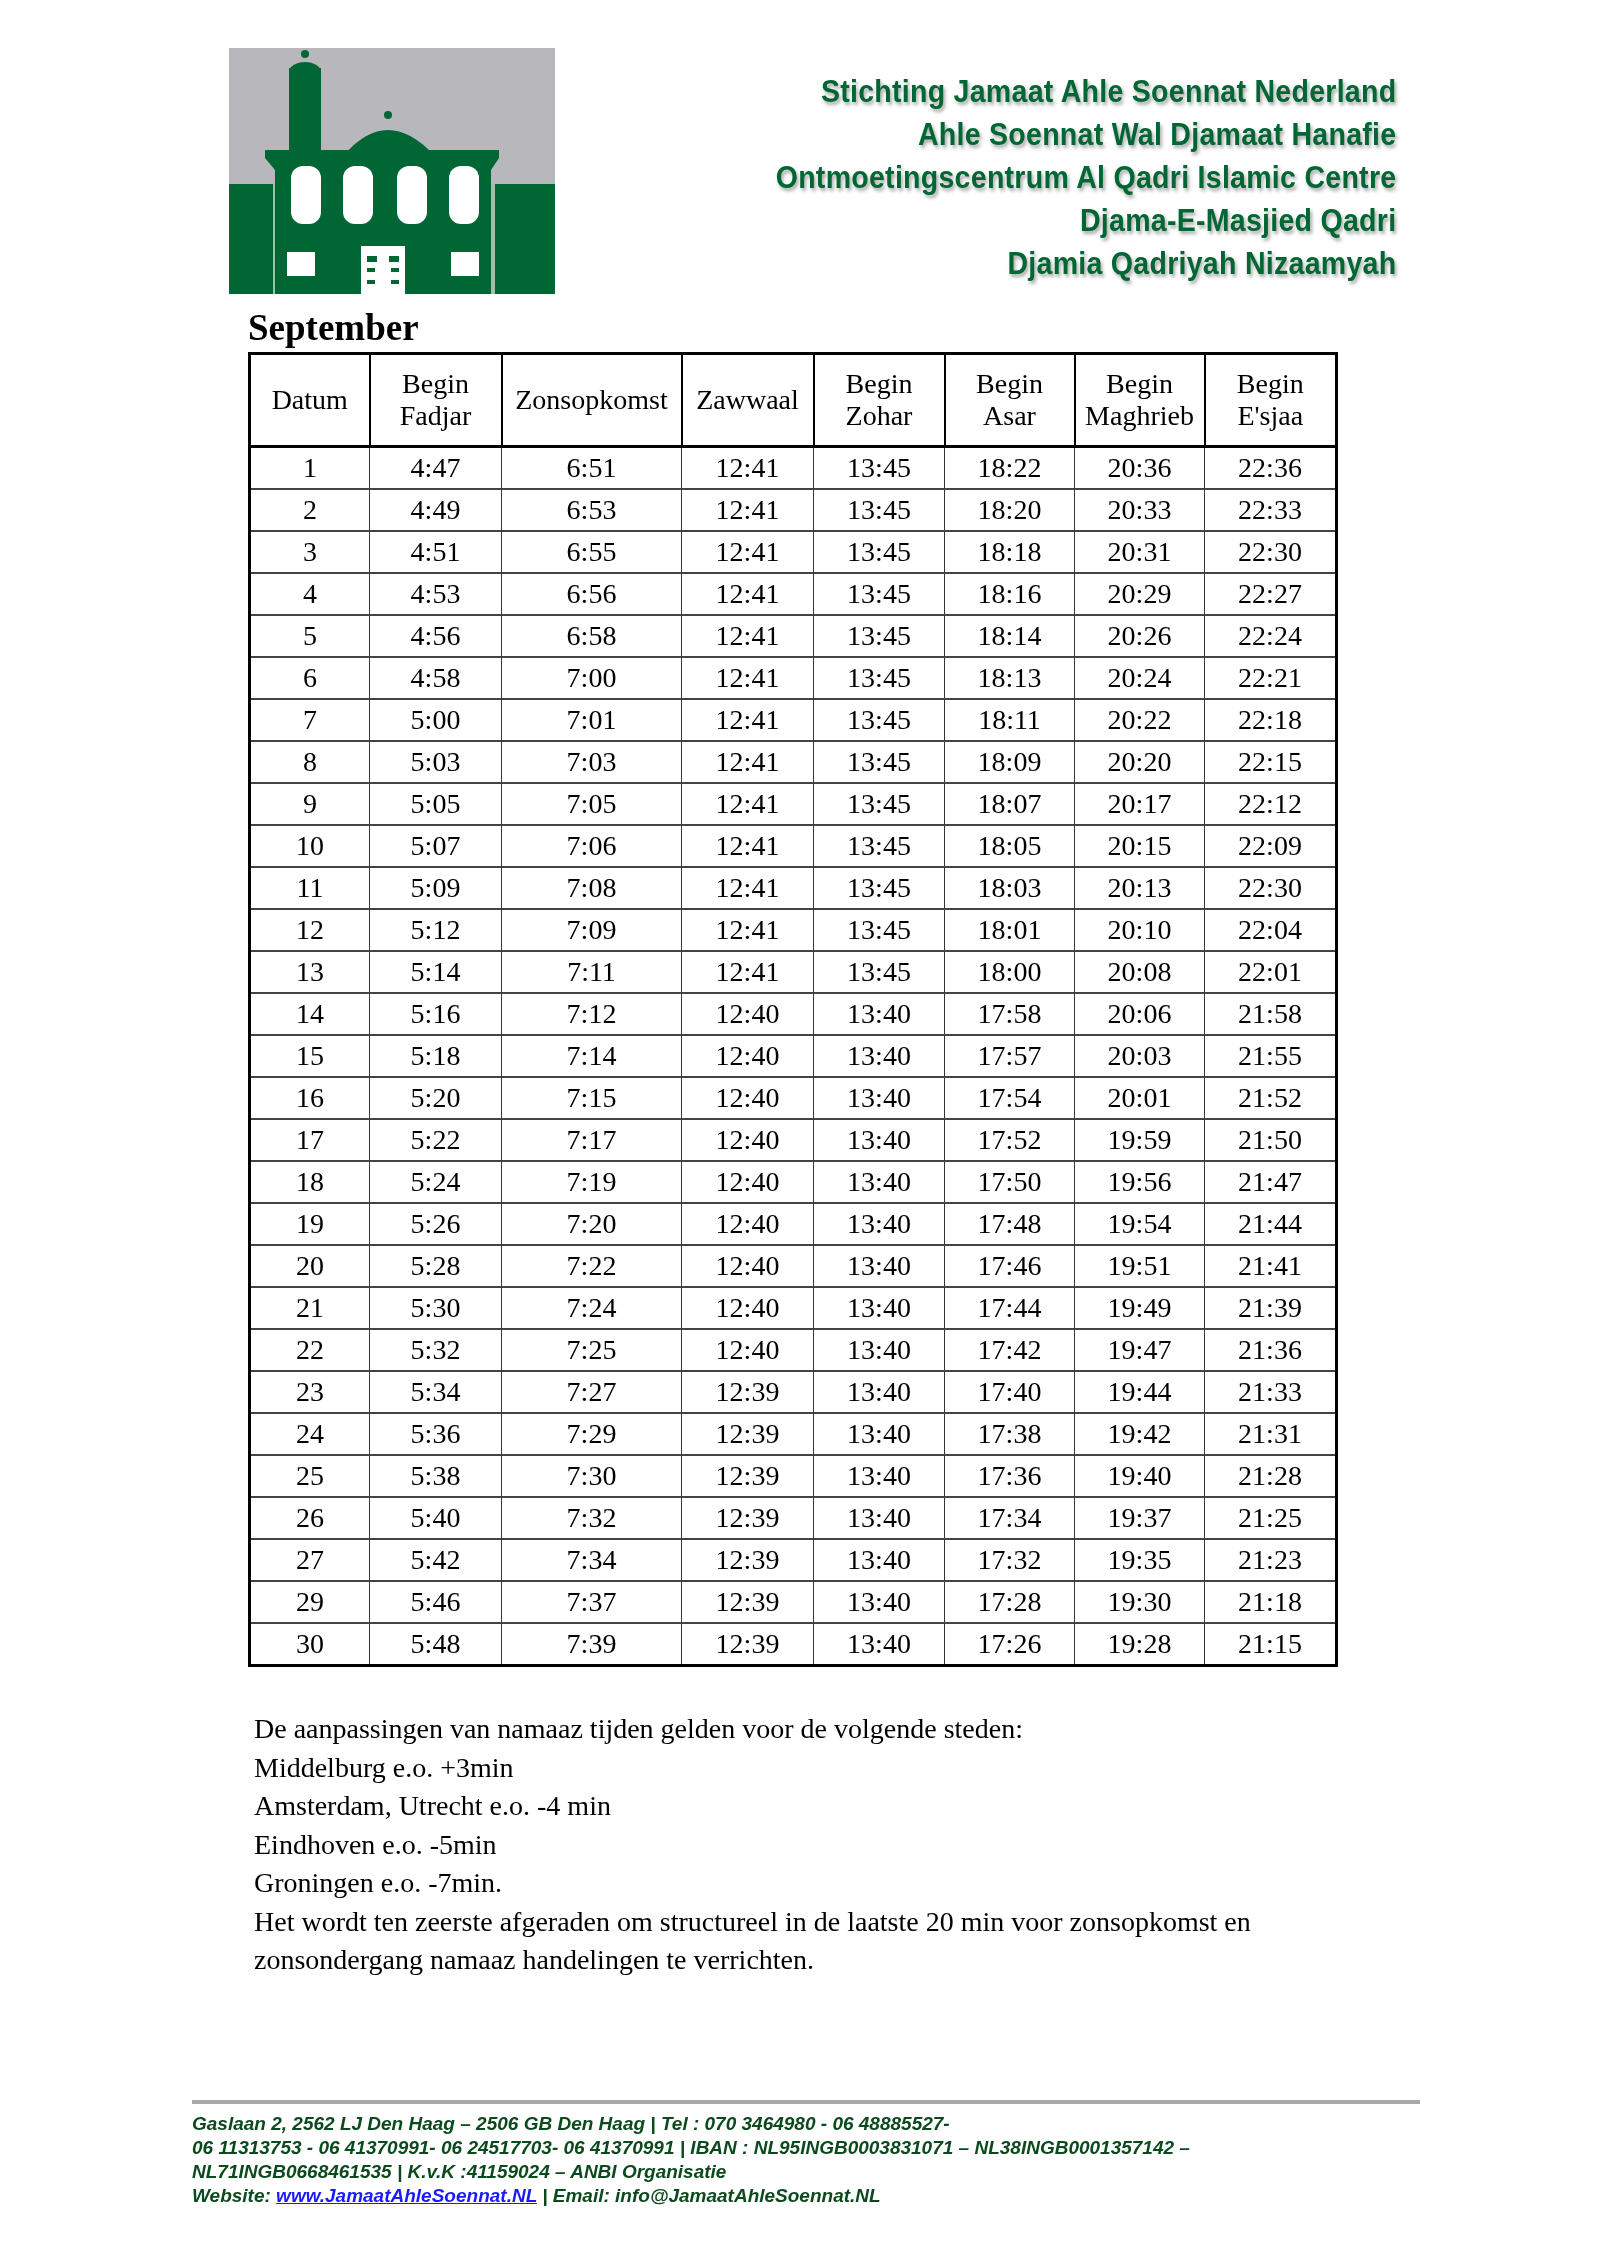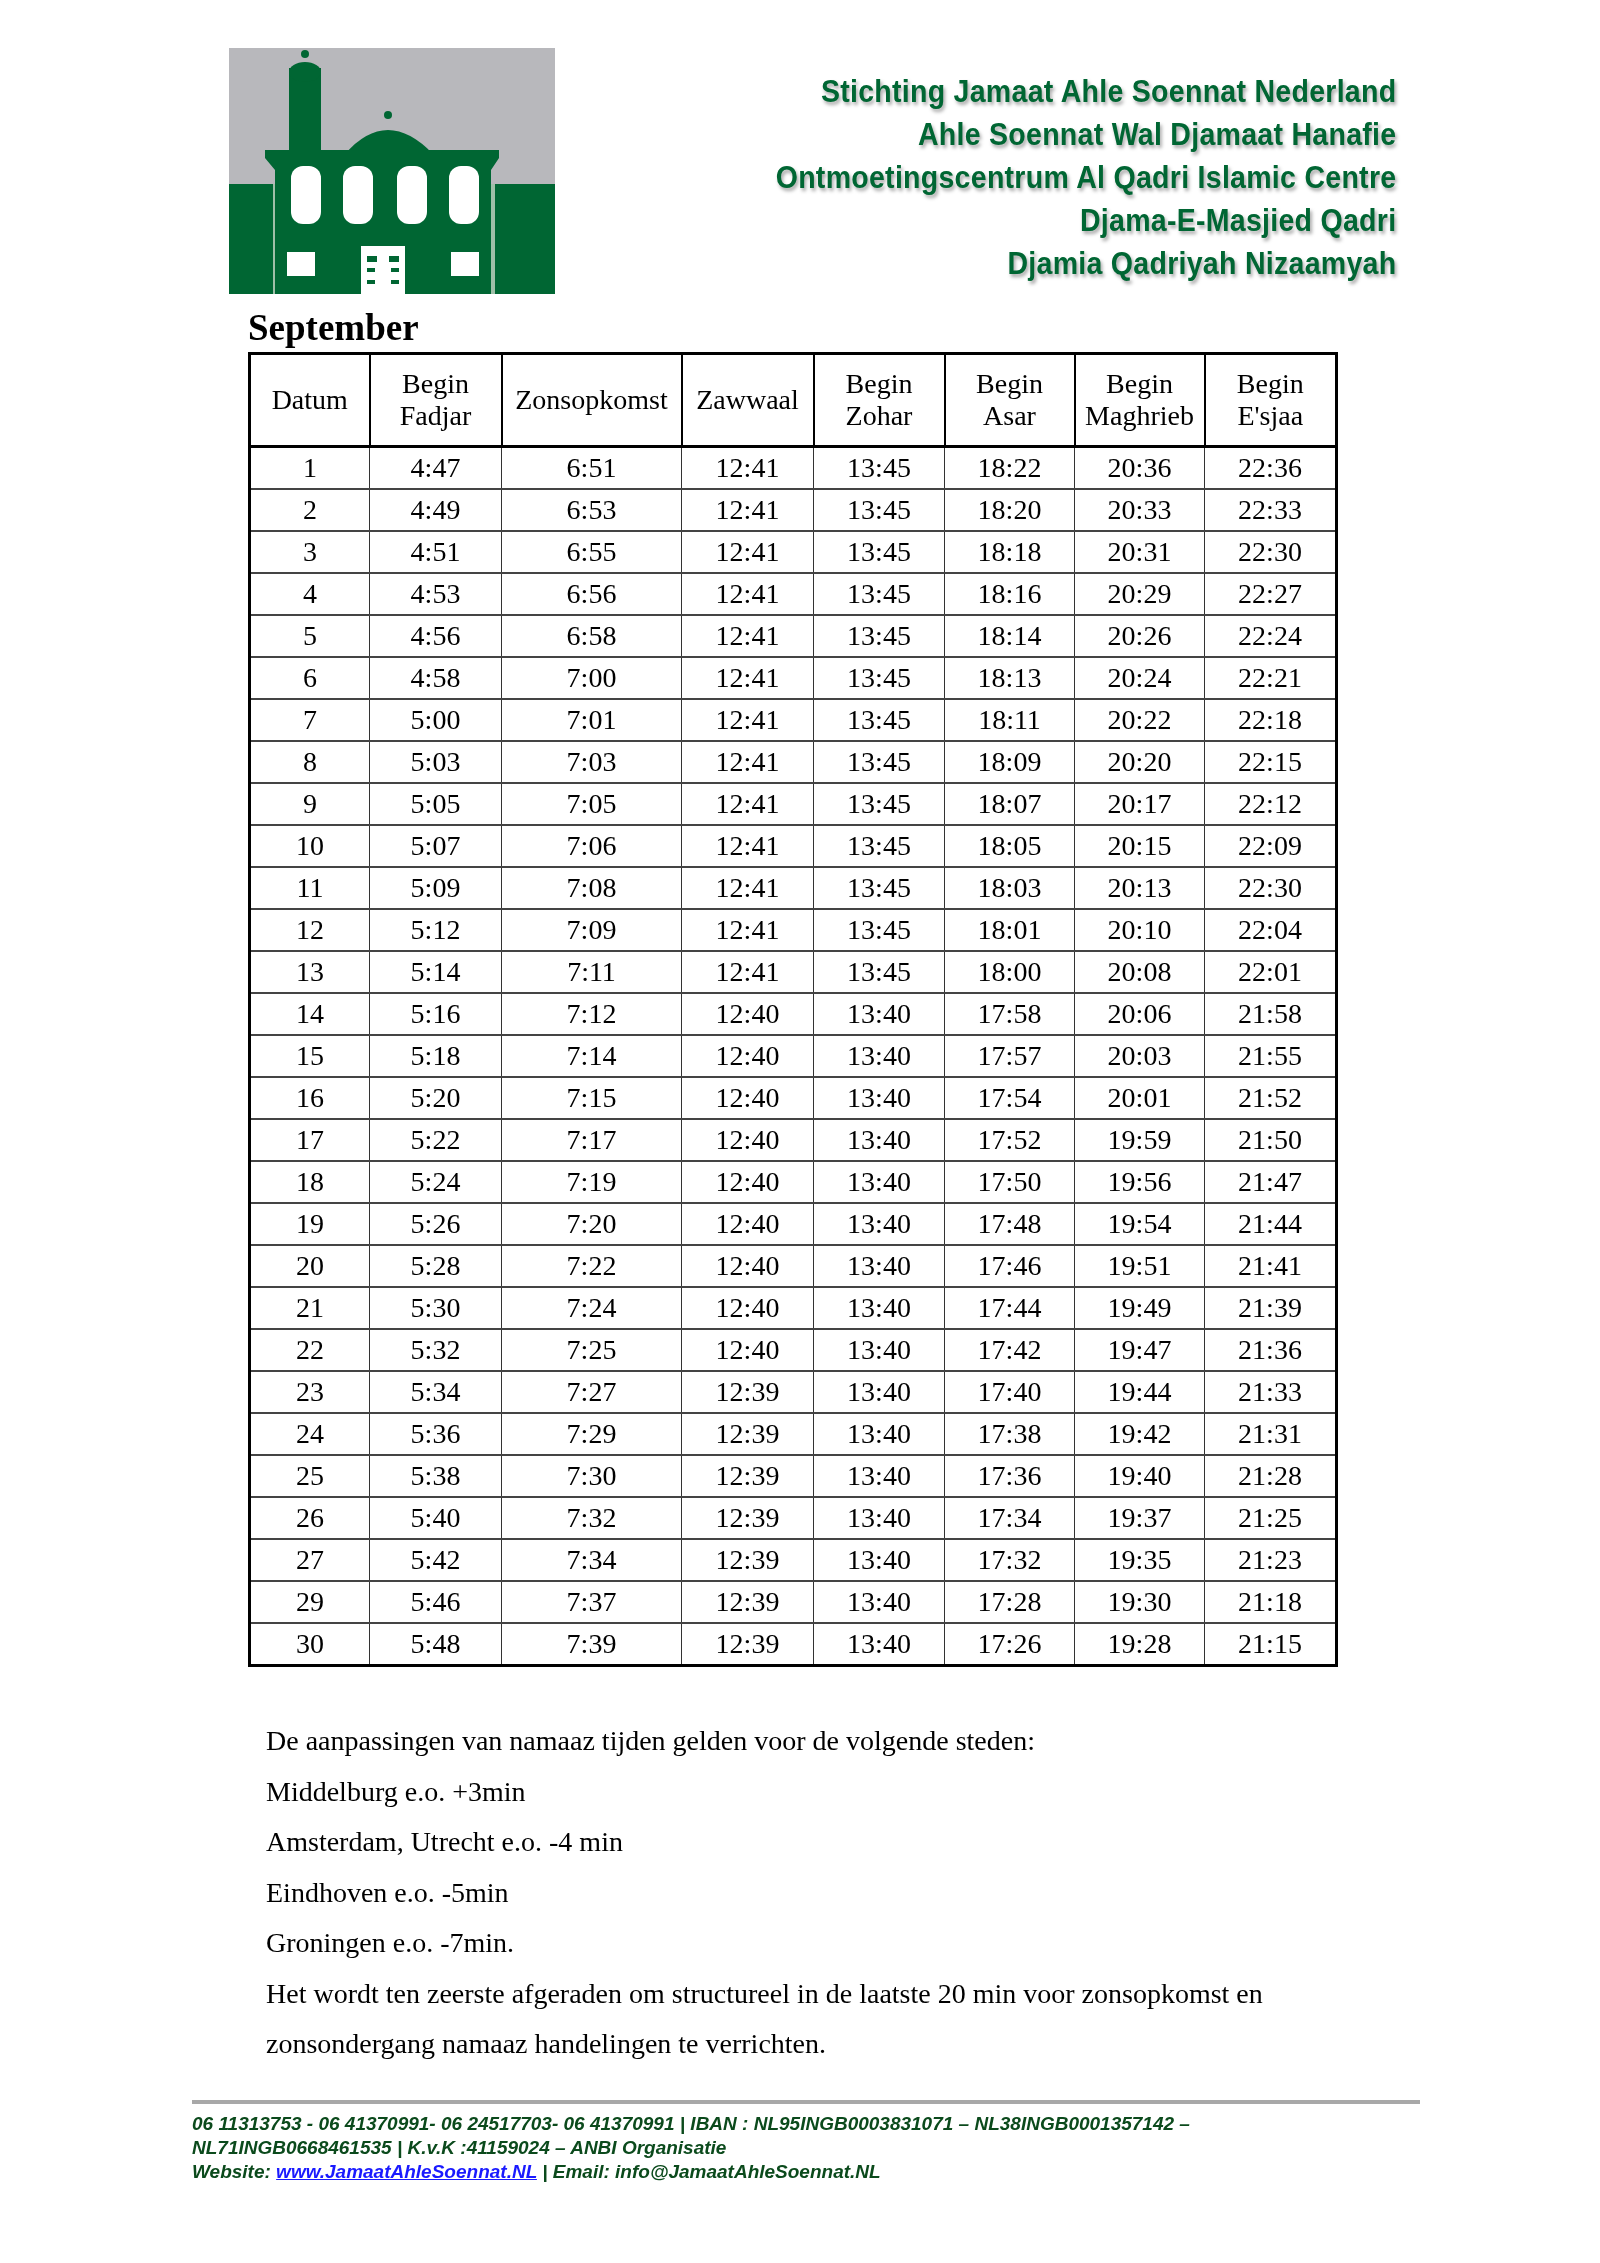--- a/index.html
+++ b/index.html
@@ -26,21 +26,21 @@
   table.times th { height: 90px; line-height: 32px; border-bottom: 3px solid #000;
                    border-left: 2.5px solid #000; border-right: 2.5px solid #000; }
   table.times td { height: 40px; line-height: 40px; }
   table.times tr.r-sep td { border-top: 2px solid #444; }
   col.c0 { width: 120px; } col.c1 { width: 132px; } col.c2 { width: 180px; }
   col.c3 { width: 132px; } col.c4 { width: 131px; } col.c5 { width: 130px; }
   col.c6 { width: 130px; } col.c7 { width: 132px; }
 
   
   .notes { position: absolute; left: 250px; top: 1708px; width: 1100px; font-size: 28px; line-height: 34.5px; }
-  .notes p { margin: 16px; }
+  .notes p { margin: 4px; }
 
   
   .footer-rule { position: absolute; left: 192px; top: 2100px; width: 1228px; height: 4px; background: #a8a8a8; }
   .footer { position: absolute; left: 192px; top: 2112px; width: 1240px;
             font-family: "Liberation Sans", "DejaVu Sans", sans-serif; font-style: italic; font-weight: bold;
             color: #0b4a1c; font-size: 19px; line-height: 24px; }
   .footer p { margin: 0; white-space: nowrap; }
   .footer a { color: #1a1aff; text-decoration: underline; margin-top: 42px; }
 </style>
 </head>
@@ -412,16 +412,17 @@
   <p>Middelburg e.o. +3min</p>
   <p>Amsterdam, Utrecht e.o. -4 min</p>
   <p>Eindhoven e.o. -5min</p>
   <p>Groningen e.o. -7min.</p>
   <p>Het wordt ten zeerste afgeraden om structureel in de laatste 20 min voor zonsopkomst en</p>
   <p>zonsondergang namaaz handelingen te verrichten.</p>
 </div>
 
 <div class="footer-rule"></div>
 <div class="footer">
+  <p>Gaslaan 2, 2562 LJ Den Haag – 2506 GB Den Haag | Tel : 070 3464980 - 06 48885527-</p>
   <p>06 11313753 - 06 41370991- 06 24517703- 06 41370991 | IBAN : NL95INGB0003831071 – NL38INGB0001357142 –</p>
   <p>NL71INGB0668461535 | K.v.K :41159024 – ANBI Organisatie</p>
   <p><span>Website: </span><a>www.JamaatAhleSoennat.NL</a><span> | Email: info@JamaatAhleSoennat.NL</span></p>
 </div>
 
 </body></html>

